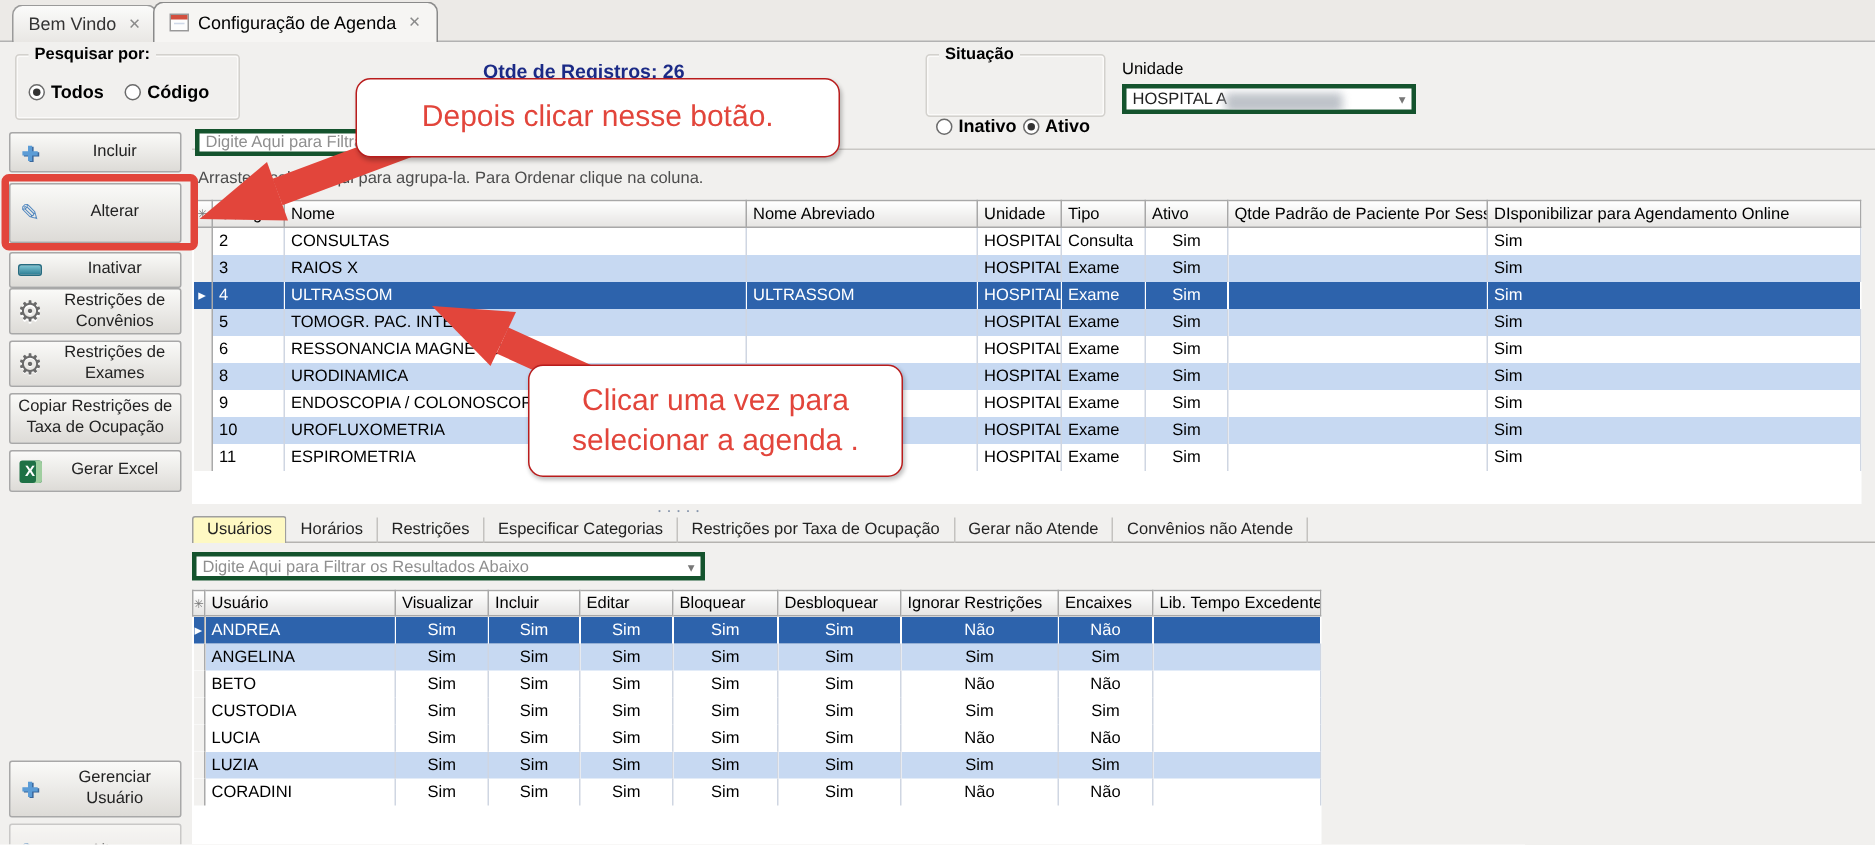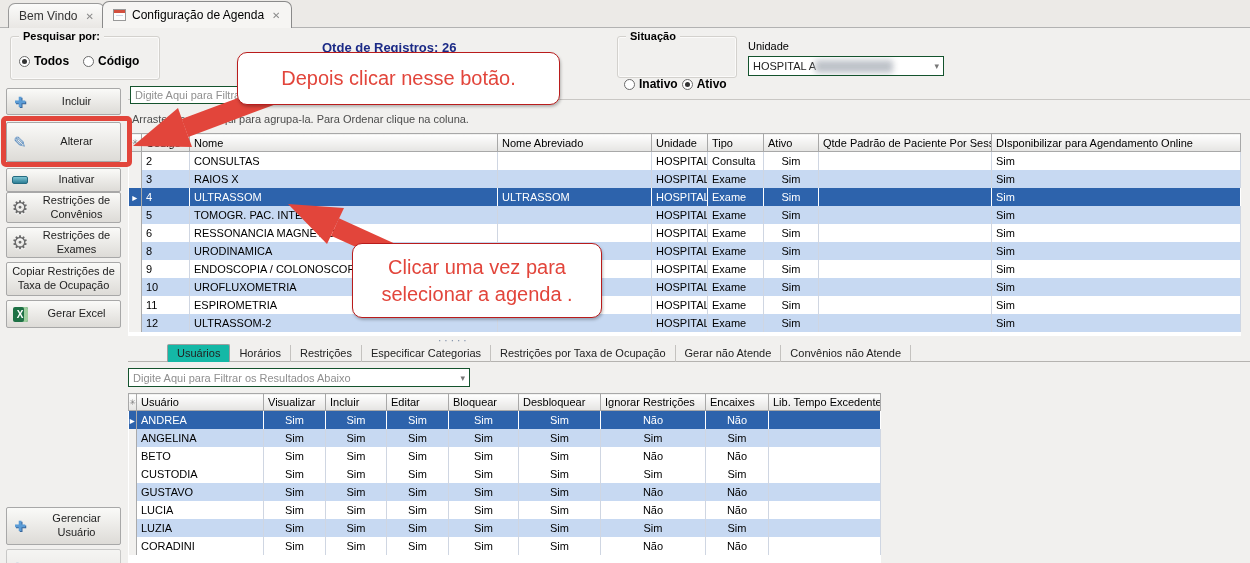--- a/index.html
+++ b/index.html
@@ -22,21 +22,21 @@
 
   
   .groupbox { border:1px solid #d3d1cd; border-radius:3px; box-shadow:inset 0 0 0 1px #fbfaf9; }
   .gb-label { position:absolute; top:-7px; left:8px; background:#f1f0ee; padding:0 4px; font-weight:bold; font-size:11px; }
   .radio-row { position:absolute; display:flex; align-items:center; }
   .radio { display:flex; align-items:center; gap:4px; font-weight:bold; font-size:12px; }
   .rdot { width:11px; height:11px; border-radius:50%; border:1px solid #6b6b6b; background:#fff; position:relative; }
   .rdot.on::after { content:""; position:absolute; left:2px; top:2px; width:5px; height:5px; border-radius:50%; background:#333; }
 
   
-  .combo { background:#fff; border:1px solid #14532d; color:#8f8f8f; display:flex; align-items:center;
+  .combo { background:#fff; border:3px solid #14532d; color:#8f8f8f; display:flex; align-items:center;
            padding:0 4px; font-size:11px; overflow:hidden; white-space:nowrap; }
   .combo .arrow { margin-left:auto; color:#777; font-size:9px; }
   .blurpatch { position:absolute; background:#b7bcc3; filter:blur(3px); opacity:.9; border-radius:2px; }
 
   
   .sbtn { position:absolute; left:6px; width:115px; background:linear-gradient(#fafaf8,#dddbd7);
           border:1px solid #a8a8a8; border-radius:2px; display:flex; align-items:center;
           font-size:11px; color:#222; text-align:center; }
   .sbtn .lbl { flex:1; padding:1px 2px; line-height:1.25; }
   .sbtn .sico { width:26px; display:flex; justify-content:center; align-items:center; }
@@ -65,21 +65,21 @@
   td.cc, th.cc { text-align:center; }
   .row-arrow { font-size:10px; }
 
   #hintband { left:128px; top:104px; width:1112px; height:29px; background:#f1f0ee; color:#4c4c4c; padding:9px 0 0 4px; }
   #hline { left:128px; top:99px; width:1122px; height:1px; background:#c9c7c4; }
   #records { left:322px; top:40px; font-weight:bold; font-size:13px; color:#1b2a86; z-index:3; }
 
   
   #btabs { left:128px; top:344px; height:18px; display:flex; align-items:flex-end; z-index:2; }
   .btab { padding:2px 9px 3px; font-size:11px; color:#222; border-right:1px solid #c4c2bf; white-space:nowrap; }
-  .btab.active { background:#14b8a6; border:1px solid #9f9f9f; border-bottom:none; border-radius:2px 2px 0 0;margin-left:39px; }
+  .btab.active { background:#fef9c3; border:1px solid #9f9f9f; border-bottom:none; border-radius:2px 2px 0 0; }
   #btabline { left:128px; top:361px; width:1122px; height:1px; background:#b5b3b0; }
   #splitdots { left:438px; top:333px; color:#8695ac; font-size:12px; letter-spacing:3px; }
 
   
   .callout { position:absolute; background:#fff; border:1px solid #b91c1c; border-radius:10px;
              color:#e2453b; font-size:20px; text-align:center; z-index:40;
              display:flex; align-items:center; justify-content:center; line-height:1.35;
              box-shadow:1px 2px 3px rgba(0,0,0,.25); }
   #hl-alterar { position:absolute; left:1px; top:116px; width:131px; height:51px;
                 border:5px solid #e2453b; border-radius:5px; z-index:38; }
@@ -314,31 +314,20 @@
             <td>HOSPITAL</td>
             <td>Exame</td>
             <td class="cc">Sim</td>
             <td></td>
             <td>Sim</td>
           </tr>
           <tr class="rowA" style="height: 18px;">
             <td class="ind"></td>
             <td>11</td>
             <td>ESPIROMETRIA</td>
-            <td></td>
-            <td>HOSPITAL</td>
-            <td>Exame</td>
-            <td class="cc">Sim</td>
-            <td></td>
-            <td>Sim</td>
-          </tr>
-          <tr class="rowB" style="height: 18px;">
-            <td class="ind"></td>
-            <td>12</td>
-            <td>ULTRASSOM-2</td>
             <td></td>
             <td>HOSPITAL</td>
             <td>Exame</td>
             <td class="cc">Sim</td>
             <td></td>
             <td>Sim</td>
           </tr>
         </tbody>
       </table>
     </div>
@@ -430,32 +419,20 @@
             <td>CUSTODIA</td>
             <td class="cc">Sim</td>
             <td class="cc">Sim</td>
             <td class="cc">Sim</td>
             <td class="cc">Sim</td>
             <td class="cc">Sim</td>
             <td class="cc">Sim</td>
             <td class="cc">Sim</td>
             <td></td>
           </tr>
-          <tr class="rowB" style="height: 18px;">
-            <td class="ind"></td>
-            <td>GUSTAVO</td>
-            <td class="cc">Sim</td>
-            <td class="cc">Sim</td>
-            <td class="cc">Sim</td>
-            <td class="cc">Sim</td>
-            <td class="cc">Sim</td>
-            <td class="cc">Não</td>
-            <td class="cc">Não</td>
-            <td></td>
-          </tr>
           <tr class="rowA" style="height: 18px;">
             <td class="ind"></td>
             <td>LUCIA</td>
             <td class="cc">Sim</td>
             <td class="cc">Sim</td>
             <td class="cc">Sim</td>
             <td class="cc">Sim</td>
             <td class="cc">Sim</td>
             <td class="cc">Não</td>
             <td class="cc">Não</td>

